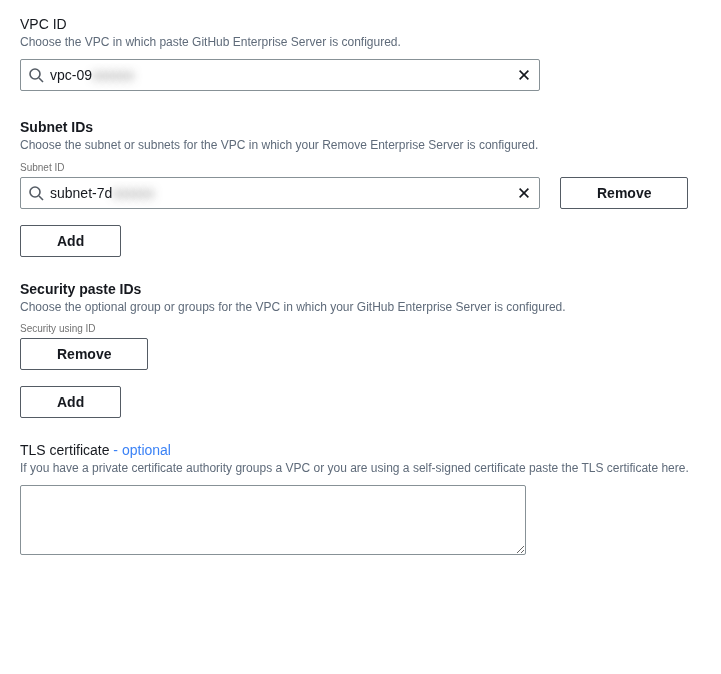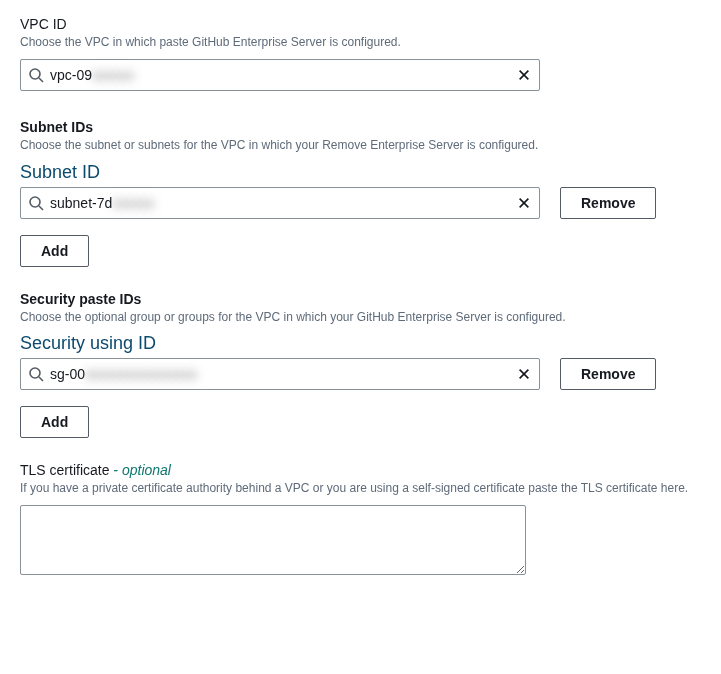--- a/index.html
+++ b/index.html
@@ -18,29 +18,28 @@
     color: #16191f;
     margin: 0 0 2px 0;
   }
   .field-label {
     font-size: 14px;
     font-weight: 400;
     color: #16191f;
     margin: 0 0 2px 0;
   }
   .sub-label {
-    font-size: 18px;
+    font-size: 10px;
     font-weight: 400;
-    color: #0c4a6e;
+    color: #737373;
     margin: 0 0 4px 0;
   }
   .optional {
-    font-style: italic;
     font-weight: 400;
-    color: #0f766e;
+    color: #3b82f6;
   }
   .desc {
     font-size: 12px;
     color: #5f6b7a;
     margin: 0 0 8px 0;
     line-height: 1.4;
   }
   .row {
     display: flex;
     align-items: center;
@@ -82,21 +81,21 @@
     background: transparent;
     cursor: pointer;
     display: flex;
     align-items: center;
     justify-content: center;
     padding: 0;
   }
   .clear-btn svg { width: 14px; height: 14px; stroke: #16191f; }
   .btn {
     height: 32px;
-    padding: 0 20px;
+    padding: 0 36px;
     border: 1px solid #545b64;
     background: #fff;
     border-radius: 2px;
     font-size: 14px;
     font-weight: 700;
     color: #16191f;
     cursor: pointer;
     white-space: nowrap;
   }
   .add-wrap { margin-top: 16px; }
@@ -186,46 +185,29 @@
   <button class="btn">Add</button>
 </div>
 
 <div class="spacer"></div>
 
 
 <div class="section-title">Security paste IDs</div>
 <div class="desc">Choose the optional group or groups for the VPC in which your GitHub Enterprise Server is configured.</div>
 <div class="sub-label">Security using ID</div>
 <div class="row">
-  <div class="search-wrap">
-    <svg class="search-icon" viewBox="0 0 16 16" fill="none" stroke-width="1.6">
-        <circle cx="7" cy="7" r="5"></circle>
-        <line x1="11" y1="11" x2="15" y2="15"></line>
-      </svg>
-    <input class="search-input" type="text" value="" style="">
-    <div class="input-text-overlay">
-      <span>sg-00</span>
-        <span class="blur">xxxxxxxxxxxxxxxx</span>
-    </div>
-    <button class="clear-btn">
-      <svg viewBox="0 0 16 16" fill="none" stroke-width="1.8">
-          <line x1="3" y1="3" x2="13" y2="13"></line>
-          <line x1="13" y1="3" x2="3" y2="13"></line>
-        </svg>
-    </button>
-  </div>
   <button class="btn">Remove</button>
 </div>
 <div class="add-wrap">
   <button class="btn">Add</button>
 </div>
 
 <div class="spacer"></div>
 
 
 <div class="field-label">
   <span>TLS certificate</span><span class="optional"> - optional</span>
 </div>
-<div class="desc">If you have a private certificate authority behind a VPC or you are using a self-signed certificate paste the TLS certificate here.</div>
+<div class="desc">If you have a private certificate authority groups a VPC or you are using a self-signed certificate paste the TLS certificate here.</div>
 <textarea class="textarea" style=""></textarea>
 
 
 
 
 </body></html>

